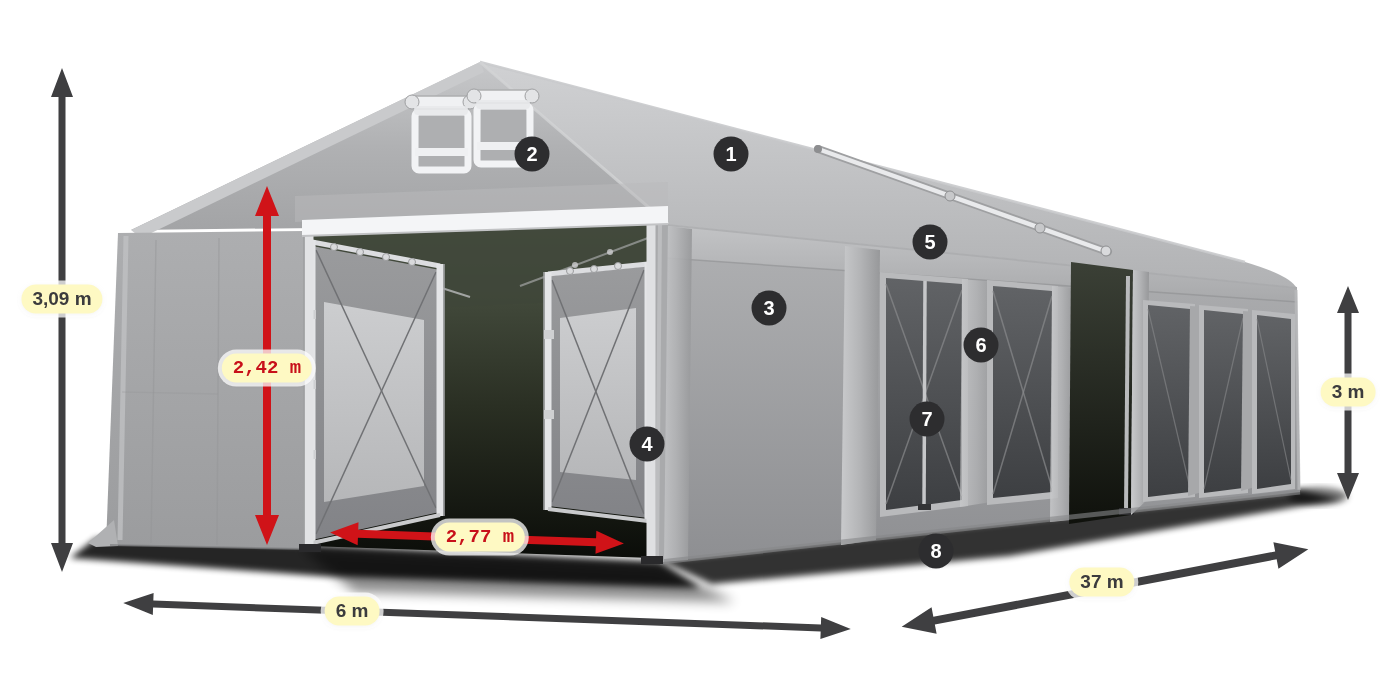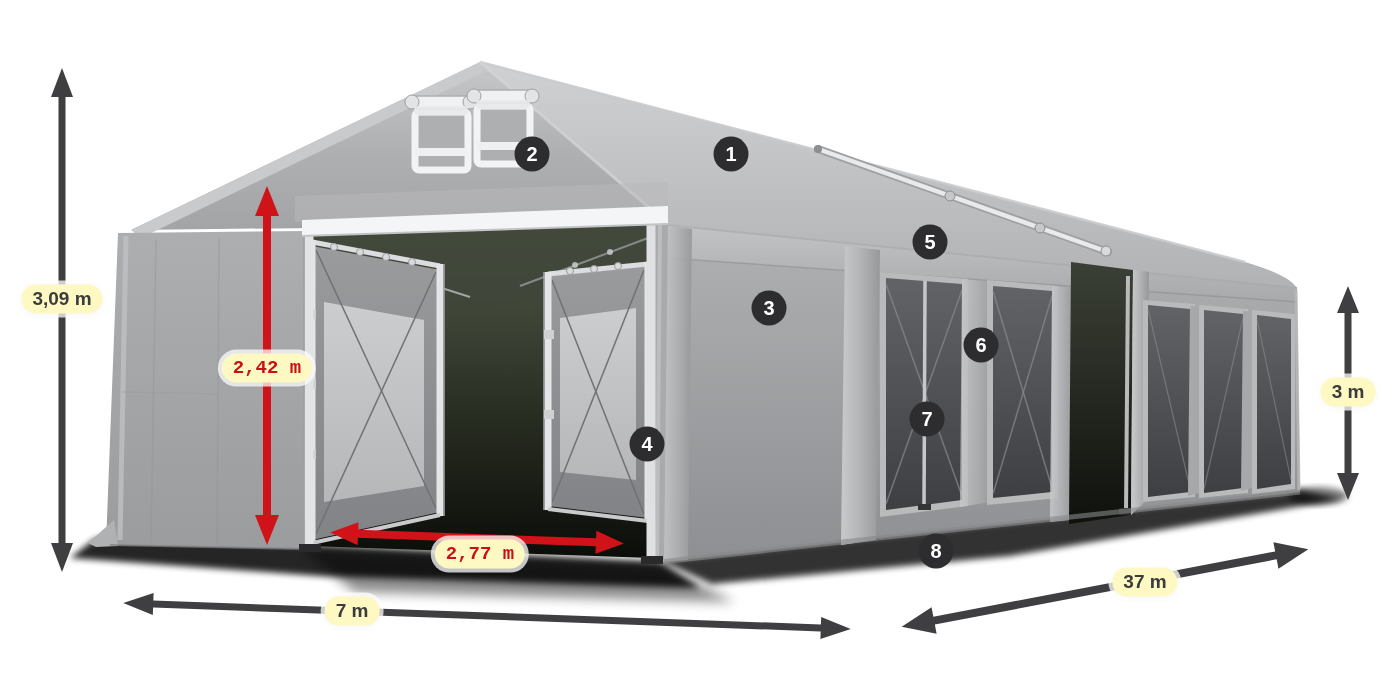--- a/index.html
+++ b/index.html
@@ -271,23 +271,23 @@
       <path d="M898,588 L931,574.5 L931,584 L1279,584 L1279,574.5 L1312,588 L1279,601.5 L1279,592 L931,592 L931,601.5 Z" fill="#3f3f41"></path>
     </g>
     <g>
       <path d="M1348,286 L1337,313 L1344.5,313 L1344.5,473 L1337,473 L1348,500 L1359,473 L1351.5,473 L1351.5,313 L1359,313 Z" fill="#3f3f41"></path>
     </g>
   </g>
 </svg>
 
 <div class="pill" style="left:62px;top:299px">3,09 m</div>
 <div class="pill red" style="left:267px;top:368px">2,42 m</div>
-<div class="pill red" style="left:480px;top:554px">2,77 m</div>
-<div class="pill" style="left:352px;top:611px">7 m</div>
-<div class="pill" style="left:1145px;top:582px">37 m</div>
+<div class="pill red" style="left:480px;top:537px">2,77 m</div>
+<div class="pill" style="left:352px;top:611px">6 m</div>
+<div class="pill" style="left:1102px;top:582px">37 m</div>
 <div class="pill" style="left:1348px;top:392px">3 m</div>
 
 <div class="badge" style="left:731px;top:154px">1</div>
 <div class="badge" style="left:532px;top:154px">2</div>
 <div class="badge" style="left:769px;top:308px">3</div>
 <div class="badge" style="left:647px;top:444px">4</div>
 <div class="badge" style="left:930px;top:242px">5</div>
 <div class="badge" style="left:981px;top:345px">6</div>
 <div class="badge" style="left:927px;top:419px">7</div>
 <div class="badge" style="left:936px;top:551px">8</div>

